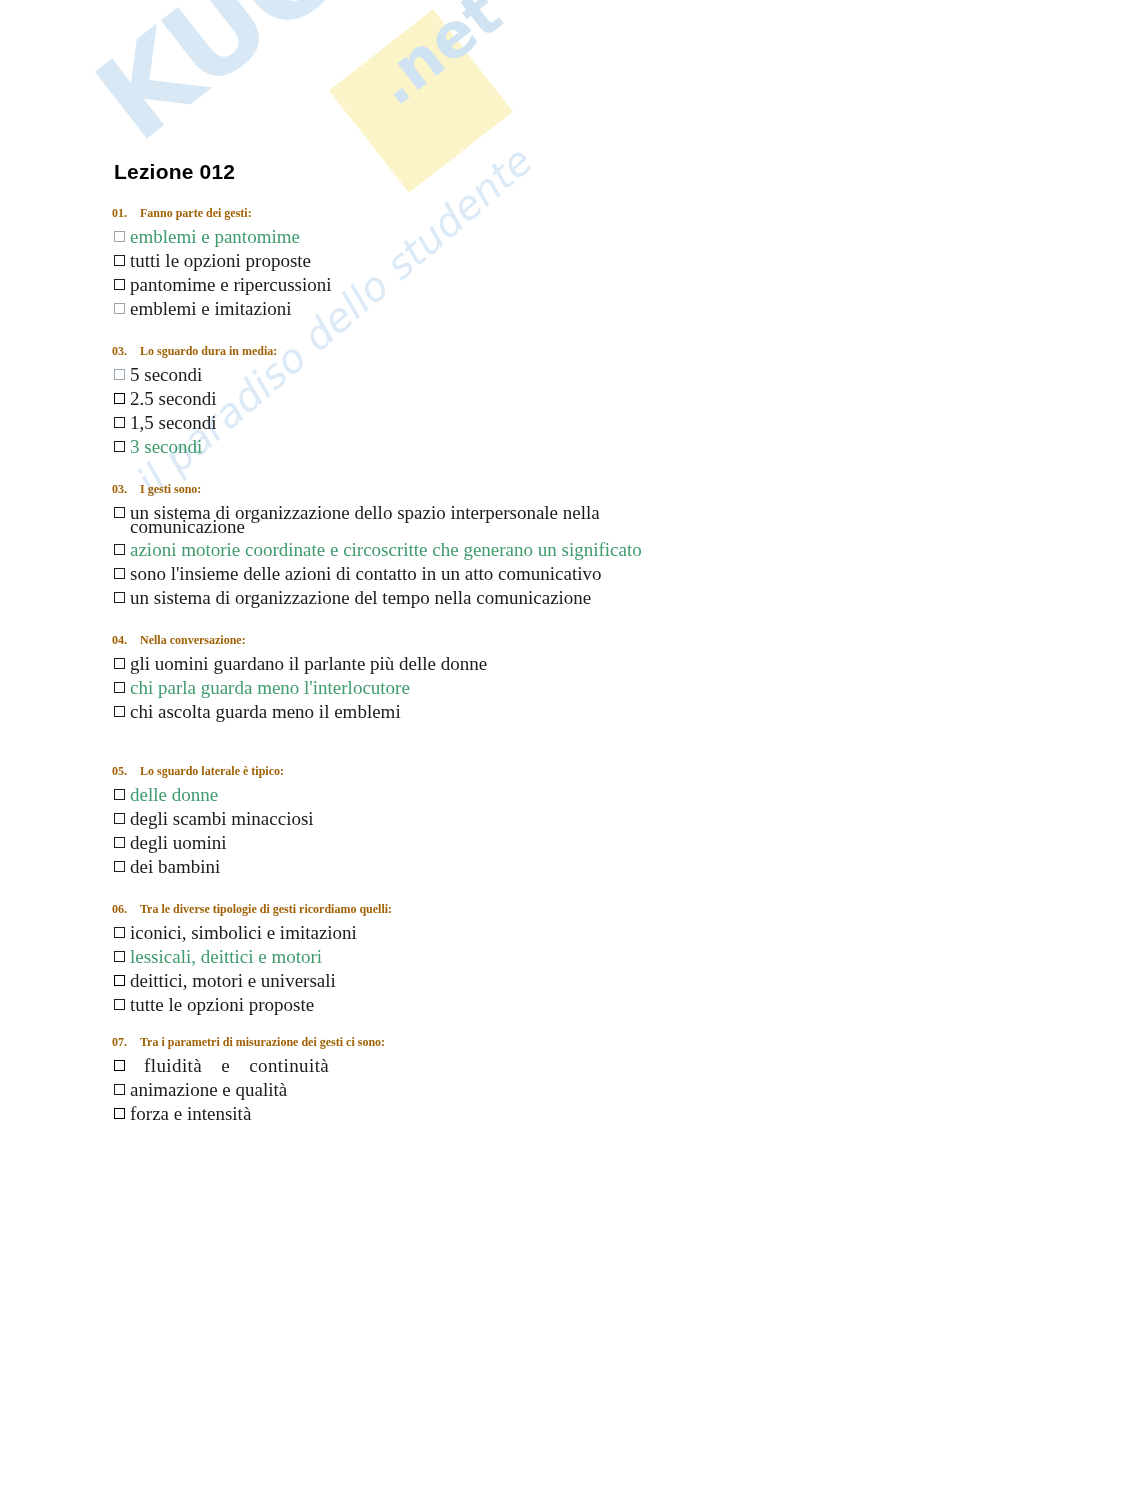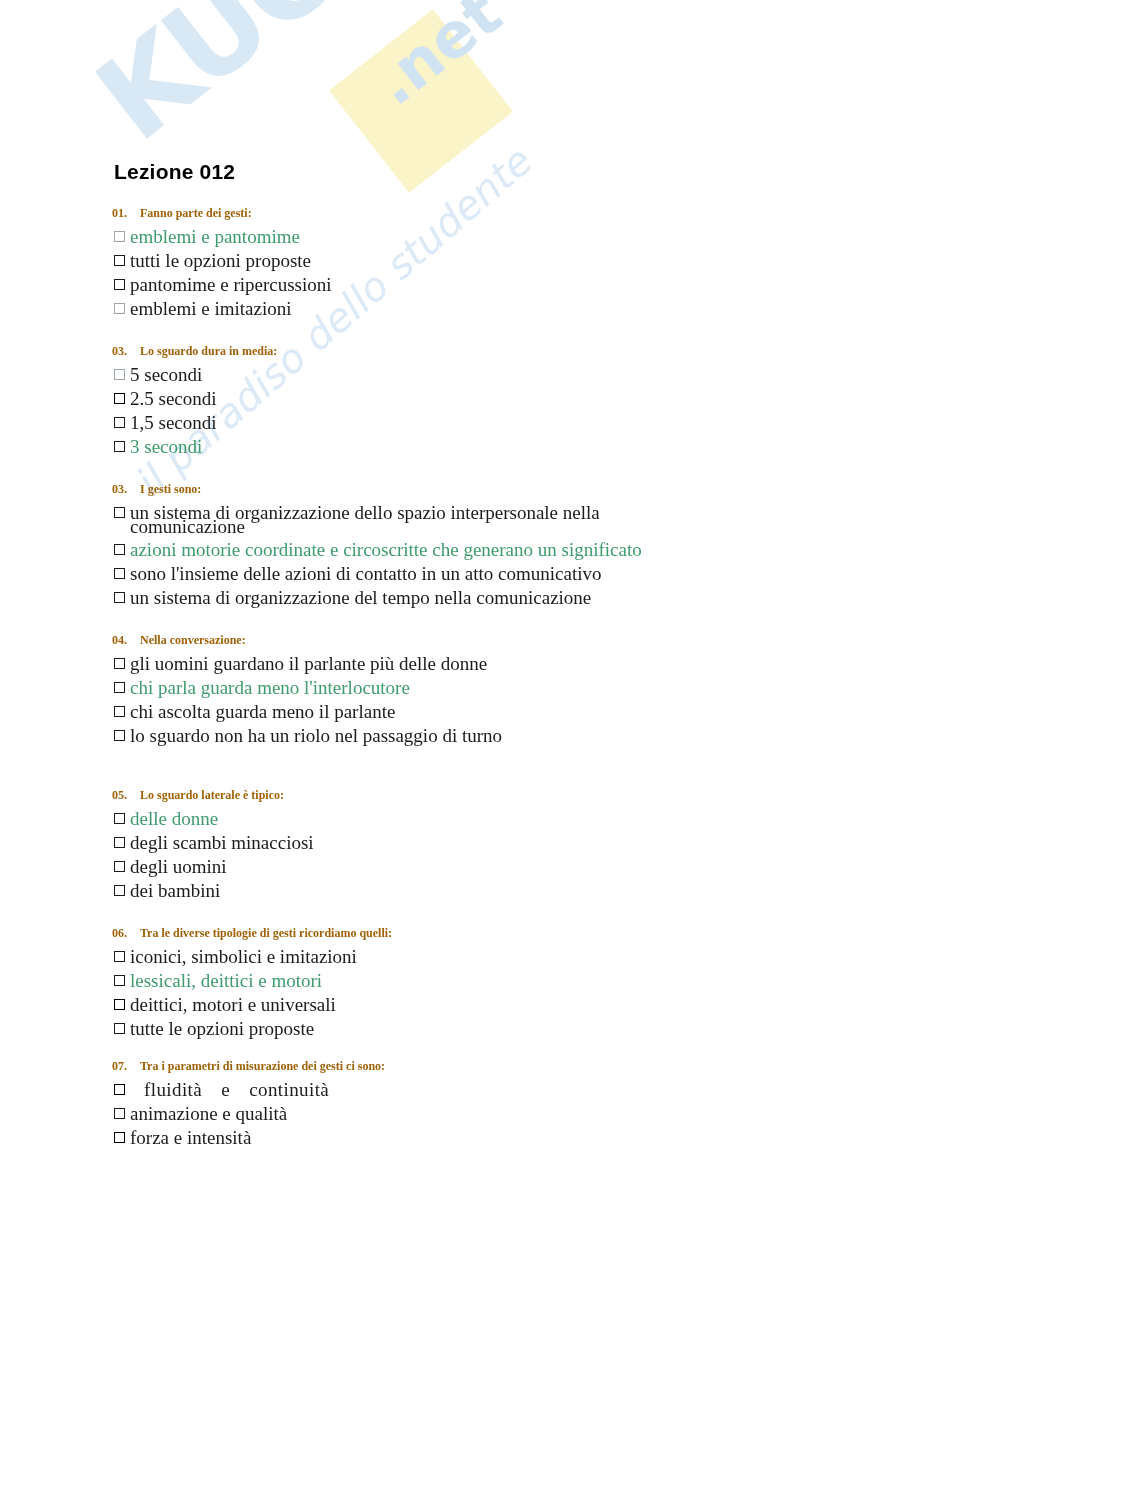--- a/index.html
+++ b/index.html
@@ -248,25 +248,21 @@
         <li class="option">
           <span class="checkbox"></span>
           <span class="opt-text">gli uomini guardano il parlante più delle donne</span>
         </li>
         <li class="option">
           <span class="checkbox"></span>
           <span class="opt-text correct">chi parla guarda meno l'interlocutore</span>
         </li>
         <li class="option">
           <span class="checkbox"></span>
-          <span class="opt-text">chi ascolta guarda meno il parlante</span>
-        </li>
-        <li class="option">
-          <span class="checkbox"></span>
-          <span class="opt-text">lo sguardo non ha un riolo nel passaggio di turno</span>
+          <span class="opt-text">chi ascolta guarda meno il emblemi</span>
         </li>
       </ul>
     </section>
 
     <section class="question-block" id="q-05">
       <div class="q-head">
         <span class="q-num">05.</span>
         <span class="q-text">Lo sguardo laterale è tipico:</span>
       </div>
       <ul class="options">

